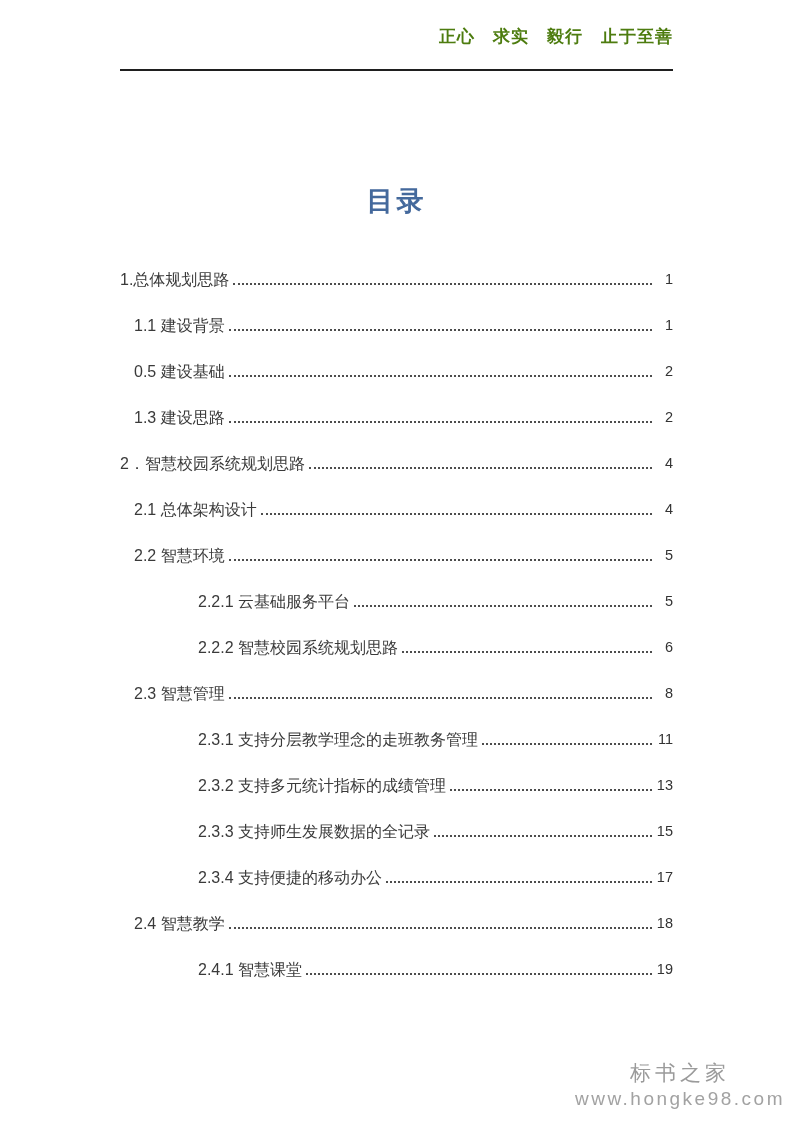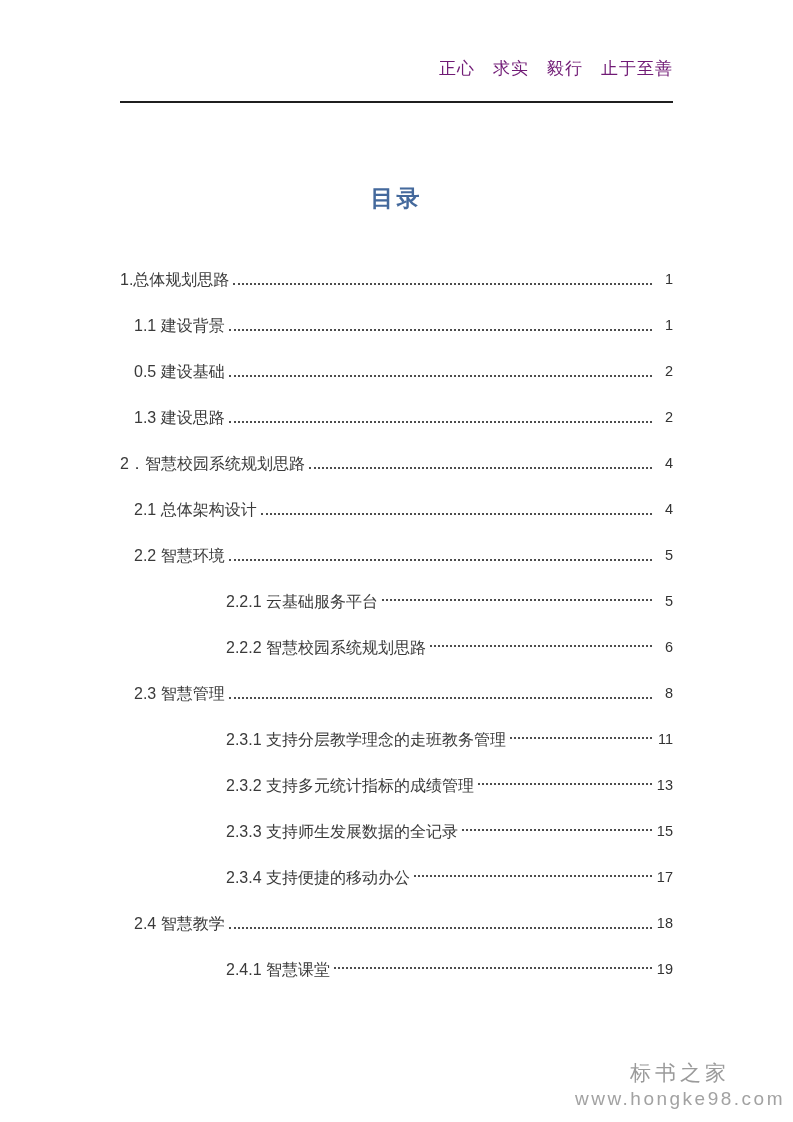--- a/index.html
+++ b/index.html
@@ -9,39 +9,39 @@
     background:#ffffff;
     font-family:"Liberation Sans","DejaVu Sans",sans-serif;
     color:#3c3c3c;
     overflow:hidden;
   }
   .page { position:absolute; inset:0; }
 
   
   .header { position:absolute; top:0; left:120px; width:553px; }
   .slogan {
-    padding-top:57px;
+    padding-top:25px;
     text-align:right;
     font-size:17px;
-    font-weight:normal;
-    color:#701a75;
+    font-weight:bold;
+    color:#4d7c0f;
     letter-spacing:1px;
     line-height:23px;
   }
   .header-rule {
     margin-top:21px;
     border-bottom:2px solid #1f1f1f;
   }
 
   
   .doc-title {
     position:absolute;
     top:183px; left:0; right:0;
     text-align:center;
-    font-size:23px;
+    font-size:27px;
     font-weight:bold;
     letter-spacing:3px;
     color:#44699c;
   }
 
   
   .toc {
     position:absolute;
     top:271px;
     left:120px;
@@ -51,21 +51,21 @@
     display:flex;
     align-items:flex-end;
     line-height:17px;
     margin-bottom:29px;
     font-size:16px;
     color:#3a3a3a;
     cursor:pointer;
   }
   .toc-row.lvl1 { margin-left:0; }
   .toc-row.lvl2 { margin-left:14px; }
-  .toc-row.lvl3 { margin-left:106px;align-items:center; }
+  .toc-row.lvl3 { margin-left:78px; }
   .toc-label { white-space:nowrap; }
   .toc-dots {
     flex:1;
     border-bottom:2px dotted #4d4d4d;
     margin:0 3px 3px 4px;
     min-width:20px;
   }
   .toc-page {
     font-size:14.5px;
     min-width:18px;

